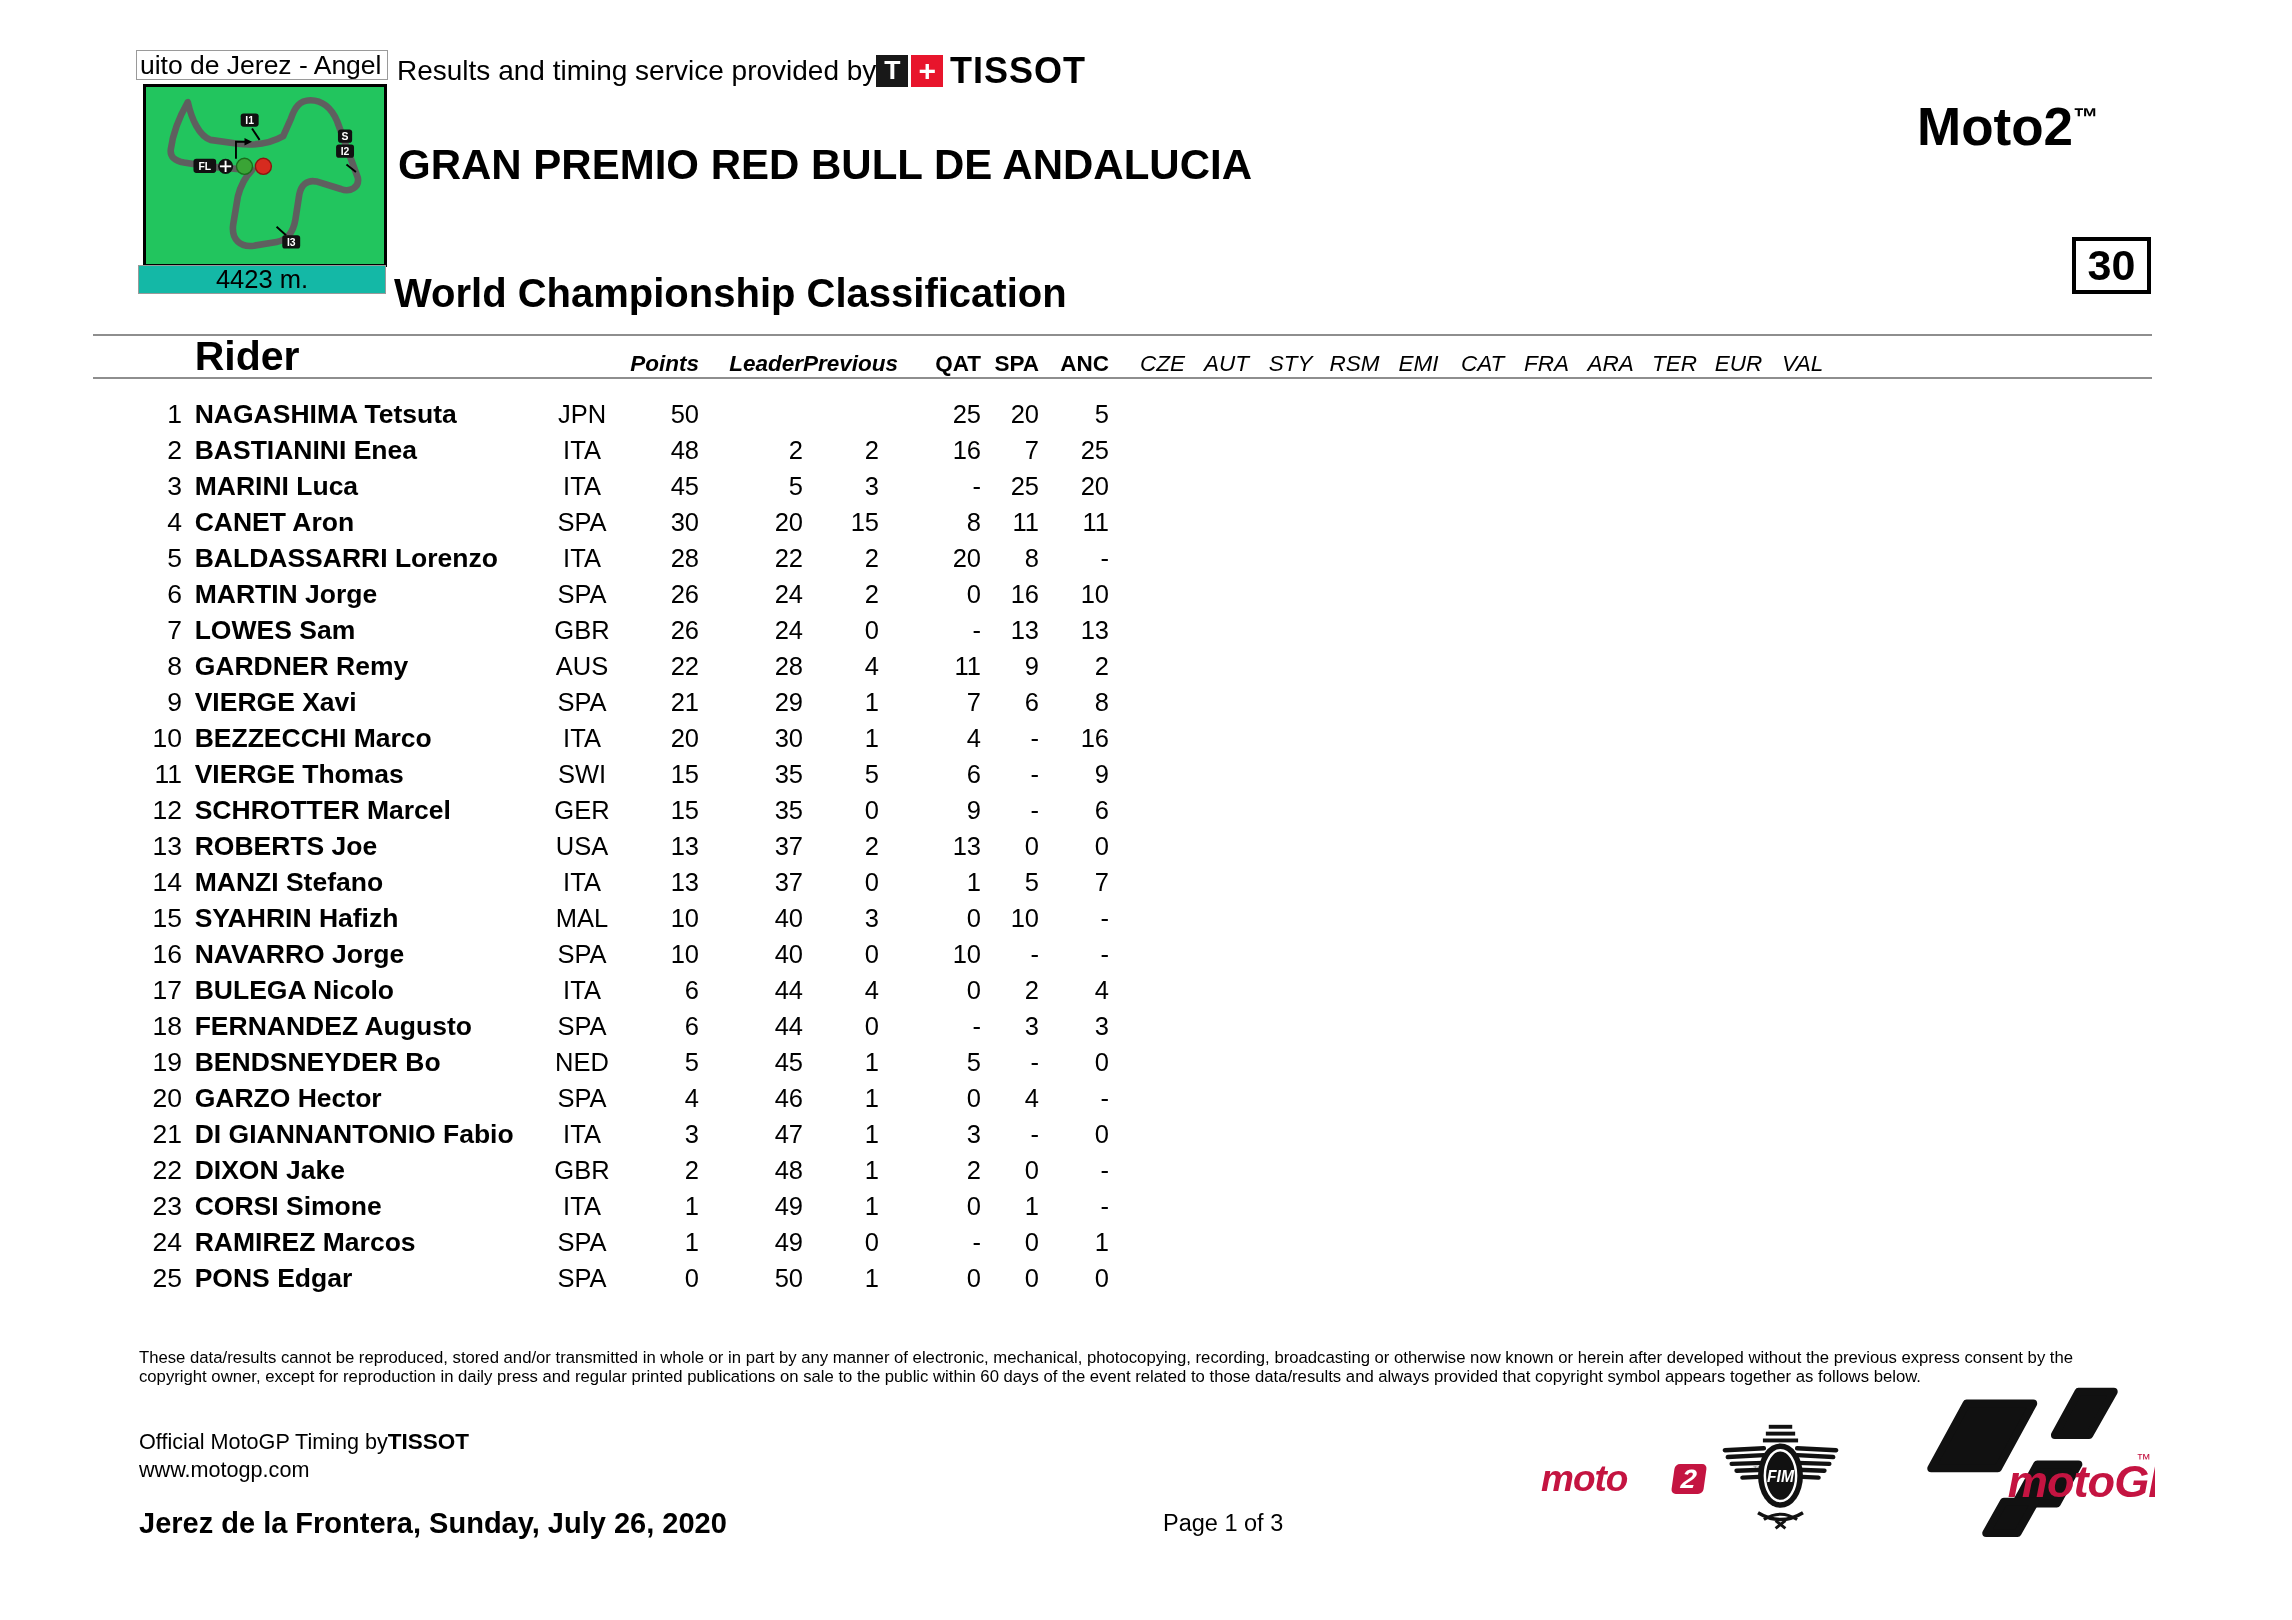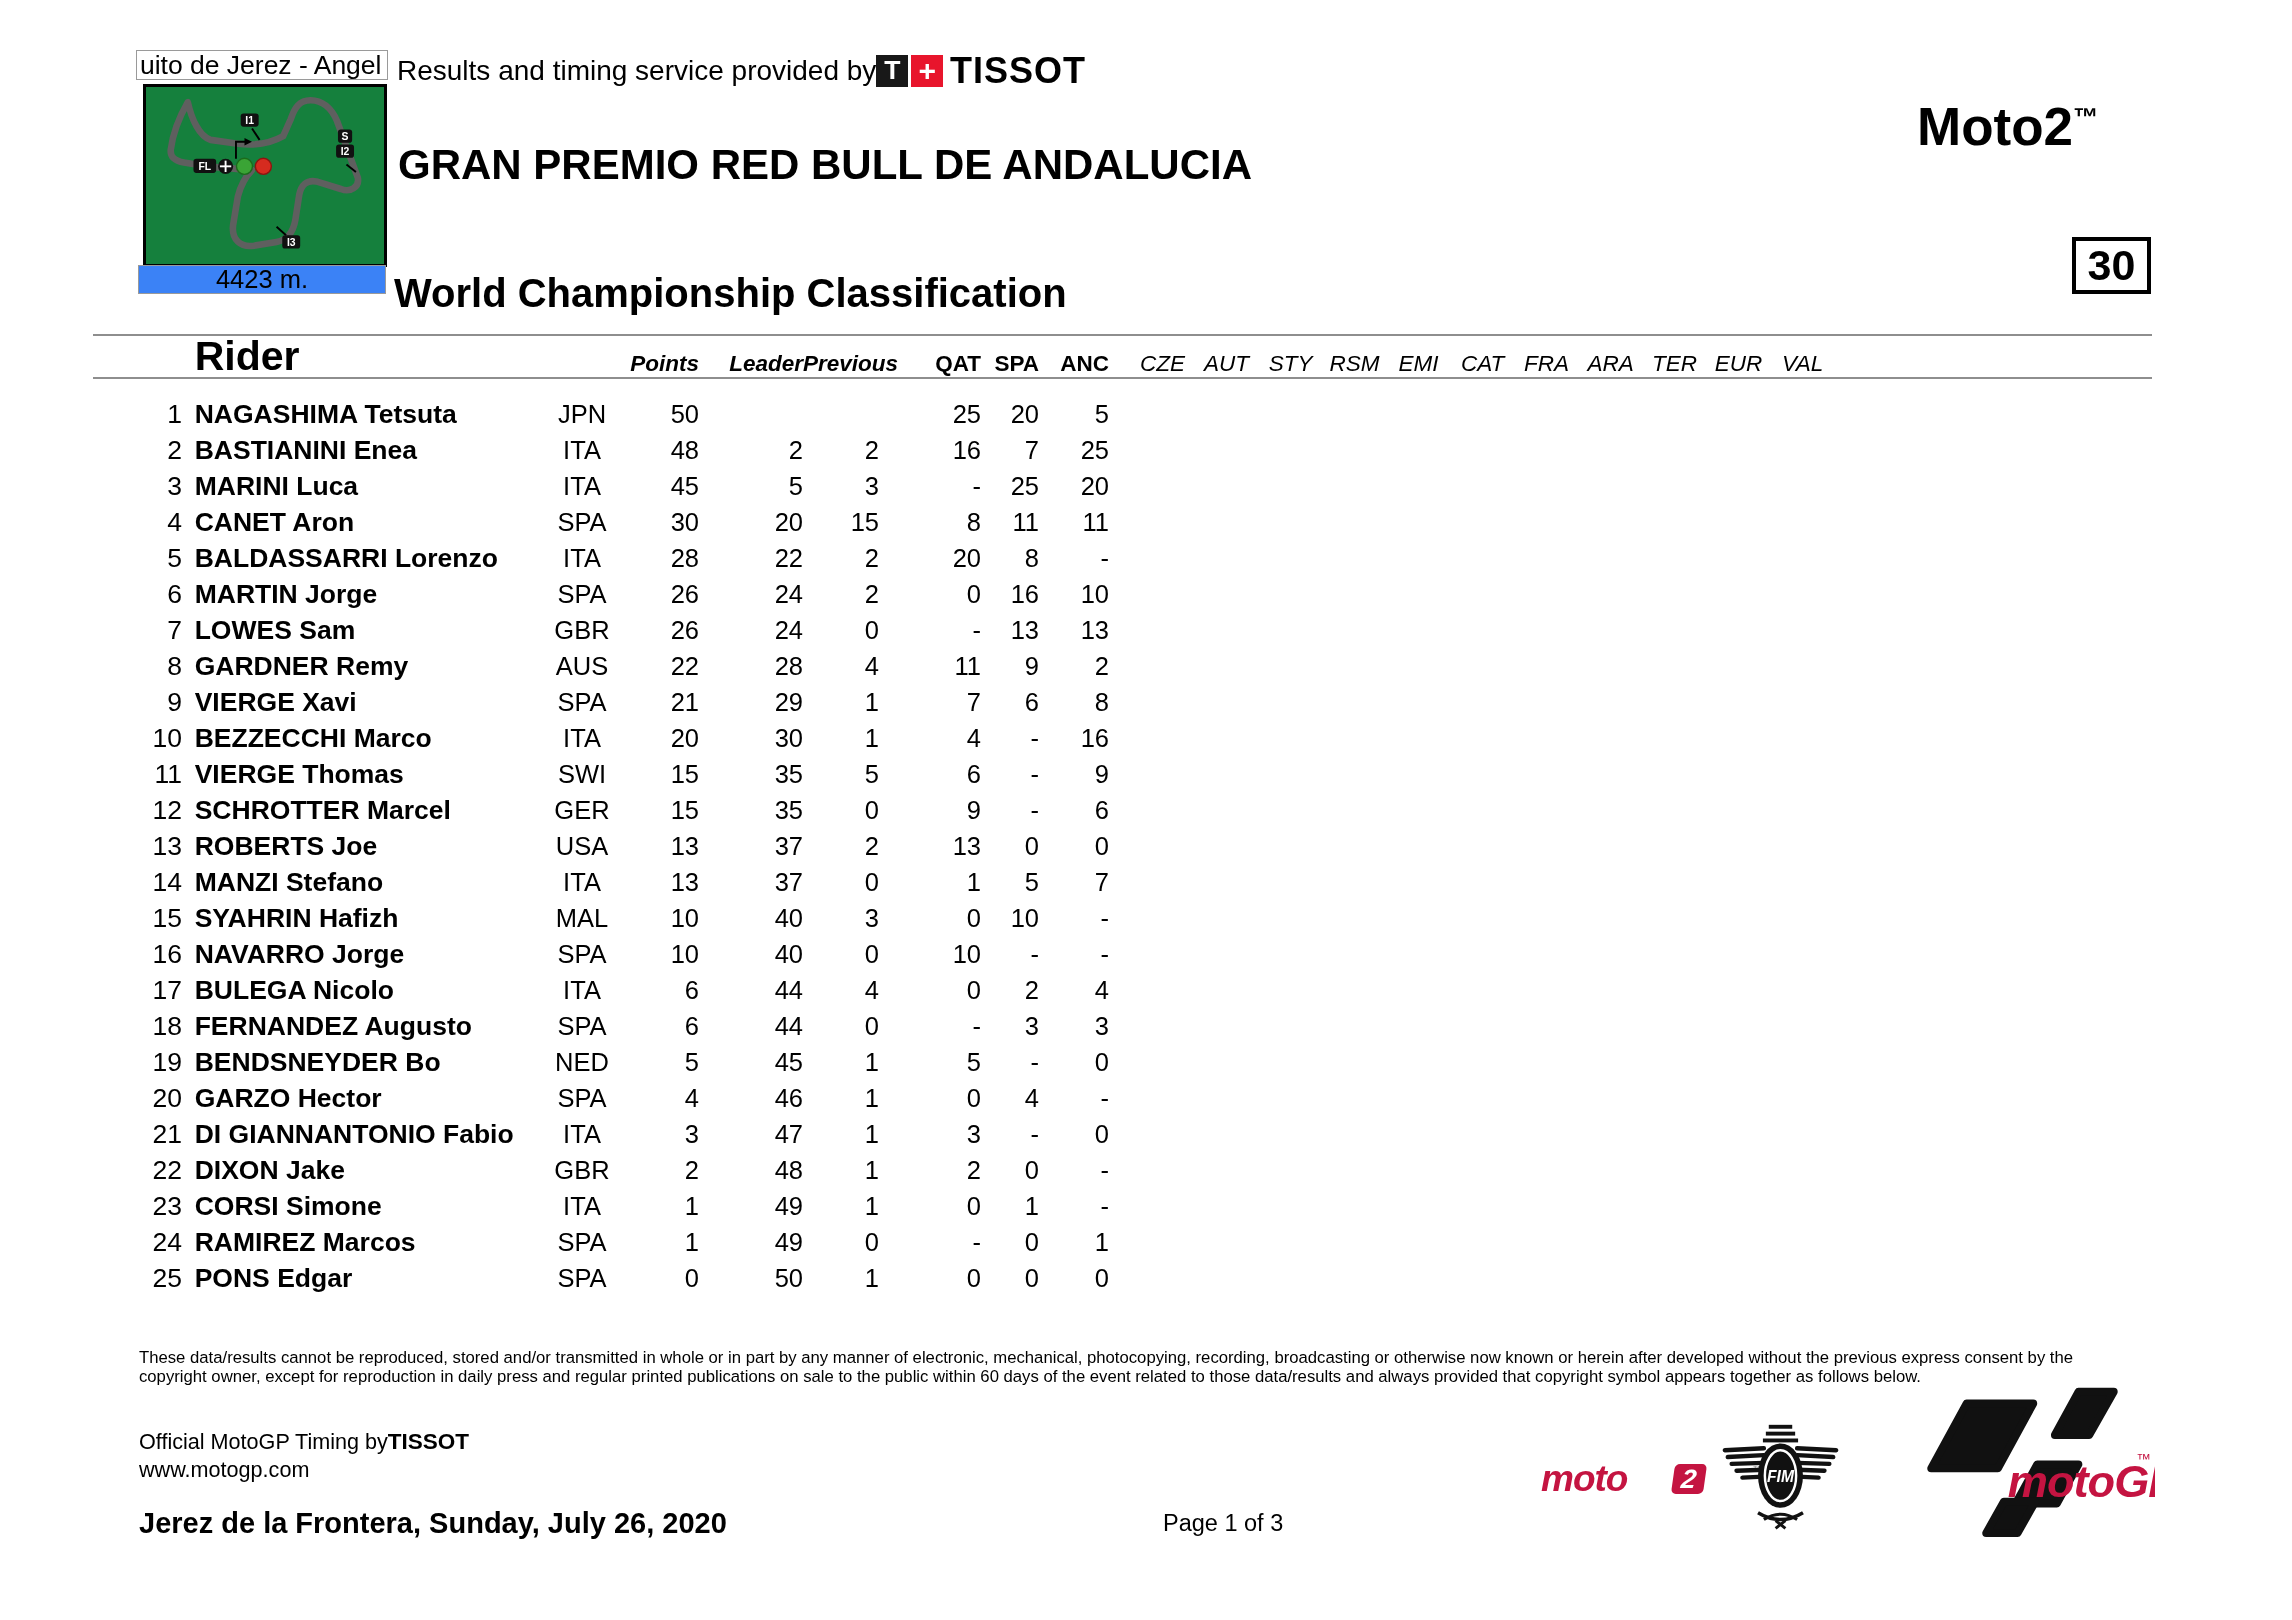--- a/index.html
+++ b/index.html
@@ -3,23 +3,23 @@
 <meta charset="utf-8">
 <style>
   html,body{margin:0;padding:0;background:#fff;}
   .page{position:relative;width:2293px;height:1620px;background:#fff;overflow:hidden;
         font-family:"Liberation Sans",sans-serif;color:#000;}
   .abs{position:absolute;}
 
   
   .trackname-box{left:136px;top:50px;width:247px;height:28px;border:1px solid #9a9a9a;
     font-size:26.5px;line-height:28px;white-space:nowrap;overflow:hidden;padding-left:2.9px;background:#fff;}
-  .map-box{left:143px;top:84px;width:238px;height:177px;border:3.9px solid #000;background:#15803d;}
+  .map-box{left:143px;top:84px;width:238px;height:177px;border:3.9px solid #000;background:#22c55e;}
   .length-box{left:138px;top:265px;width:246px;height:27.4px;border:1px solid #9a9a9a;
-    font-size:25.5px;line-height:27.4px;text-align:center;background:#3b82f6;}
+    font-size:25.5px;line-height:27.4px;text-align:center;background:#14b8a6;}
 
   
   .provider-row{left:397px;top:51px;height:39px;display:flex;align-items:center;gap:0;}
   .provider-text{font-size:28px;}
   .tissot{display:flex;align-items:center;gap:2.9px;}
   .tissot .sq{width:32px;height:32px;display:flex;align-items:center;justify-content:center;
     color:#fff;font-weight:bold;font-size:26.5px;line-height:1;}
   .tissot .sq.black{background:#181818;}
   .tissot .sq.red{background:#e8152c;font-size:30px;}
   .tissot .word{font-size:36px;font-weight:bold;letter-spacing:1px;margin-left:3.9px;}

